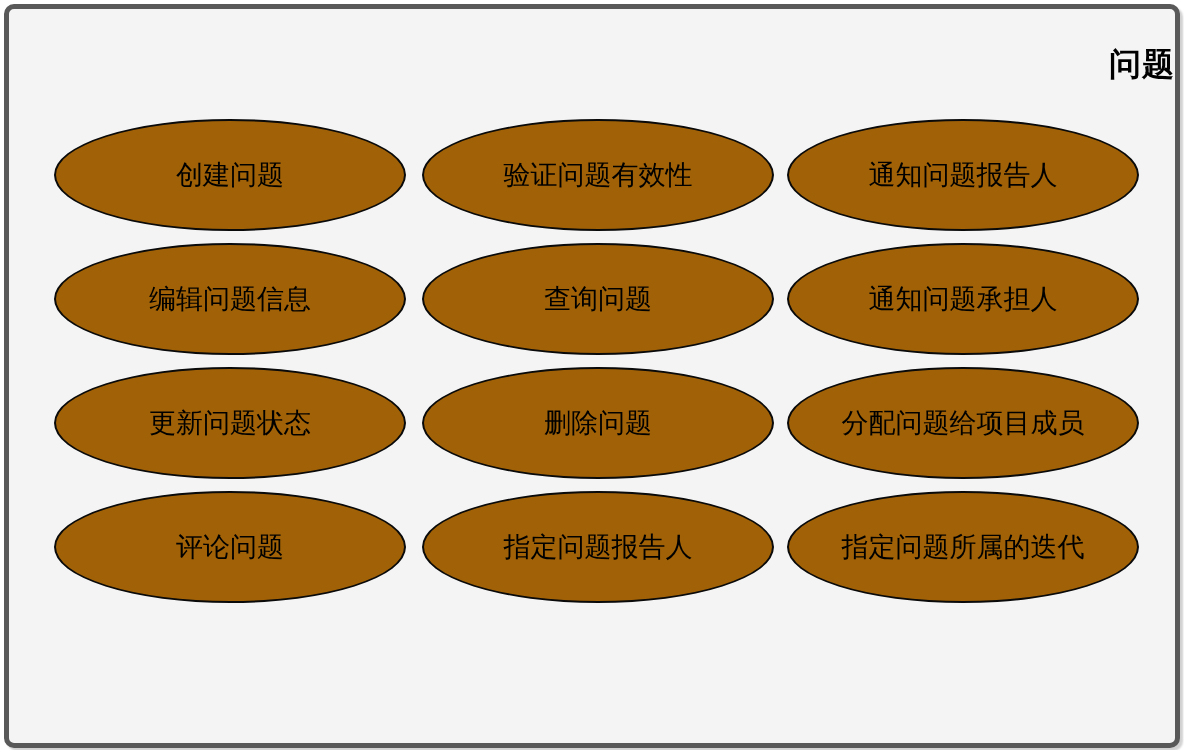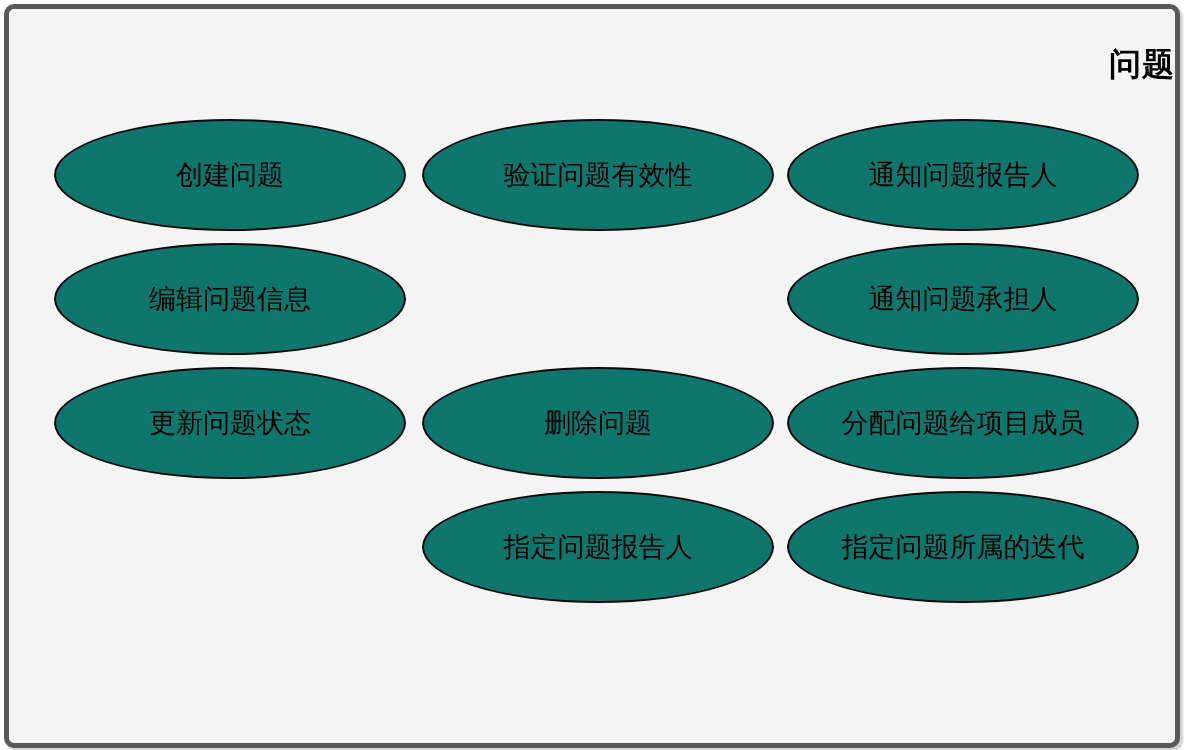--- a/index.html
+++ b/index.html
@@ -34,21 +34,21 @@
     text-align: right;
     font-size: 32px;
     font-weight: bold;
     color: #000000;
     letter-spacing: 1px;
   }
   .usecase {
     position: absolute;
     width: 352px;
     height: 112px;
-    background: #0f766e;
+    background: #a16207;
     border: 2px solid #0a0a0a;
     border-radius: 50%;
     display: flex;
     align-items: center;
     justify-content: center;
     box-sizing: border-box;
   }
   .usecase .label {
     font-size: 27px;
     color: #000000;
@@ -79,34 +79,40 @@
     <div class="usecase c2 r1">
       <span class="label">验证问题有效性</span>
     </div>
     <div class="usecase c3 r1">
       <span class="label">通知问题报告人</span>
     </div>
 
     <div class="usecase c1 r2">
       <span class="label">编辑问题信息</span>
     </div>
+    <div class="usecase c2 r2">
+      <span class="label">查询问题</span>
+    </div>
     <div class="usecase c3 r2">
       <span class="label">通知问题承担人</span>
     </div>
 
     <div class="usecase c1 r3">
       <span class="label">更新问题状态</span>
     </div>
     <div class="usecase c2 r3">
       <span class="label">删除问题</span>
     </div>
     <div class="usecase c3 r3">
       <span class="label">分配问题给项目成员</span>
     </div>
 
+    <div class="usecase c1 r4">
+      <span class="label">评论问题</span>
+    </div>
     <div class="usecase c2 r4">
       <span class="label">指定问题报告人</span>
     </div>
     <div class="usecase c3 r4">
       <span class="label">指定问题所属的迭代</span>
     </div>
 
   </div>
 </div>
 

